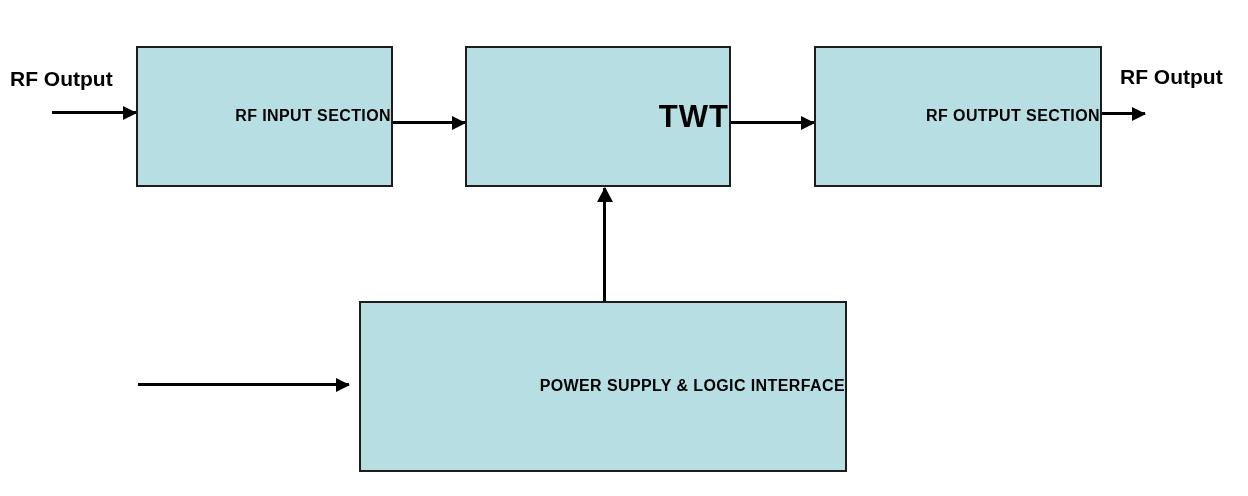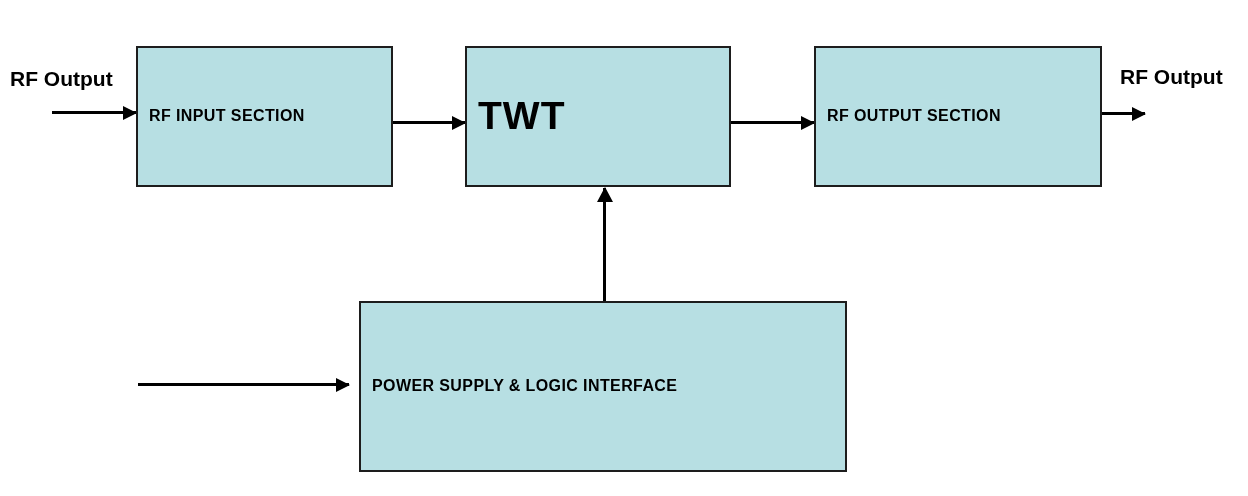--- a/index.html
+++ b/index.html
@@ -18,33 +18,33 @@
     background: #ffffff;
     overflow: hidden;
   }
   .block {
     position: absolute;
     box-sizing: border-box;
     background: #b7dfe3;
     border: 2px solid #1d1d1d;
     display: flex;
     align-items: center;
-    justify-content: flex-start;
+    justify-content: flex-end;
     padding-left: 11px;
   }
   .block-label {
     color: #000000;
     font-weight: bold;
     letter-spacing: 0.4px;
     text-align: center;
     line-height: 1.15;
     white-space: nowrap;
   }
   .label-sm { font-size: 16px; }
-  .label-lg { font-size: 39px; letter-spacing: 1px; }
+  .label-lg { font-size: 31px; letter-spacing: 1px; }
 
   .ext-label {
     position: absolute;
     color: #000000;
     font-weight: bold;
     font-size: 21px;
     line-height: 1.42;
     white-space: pre-line;
   }
 

